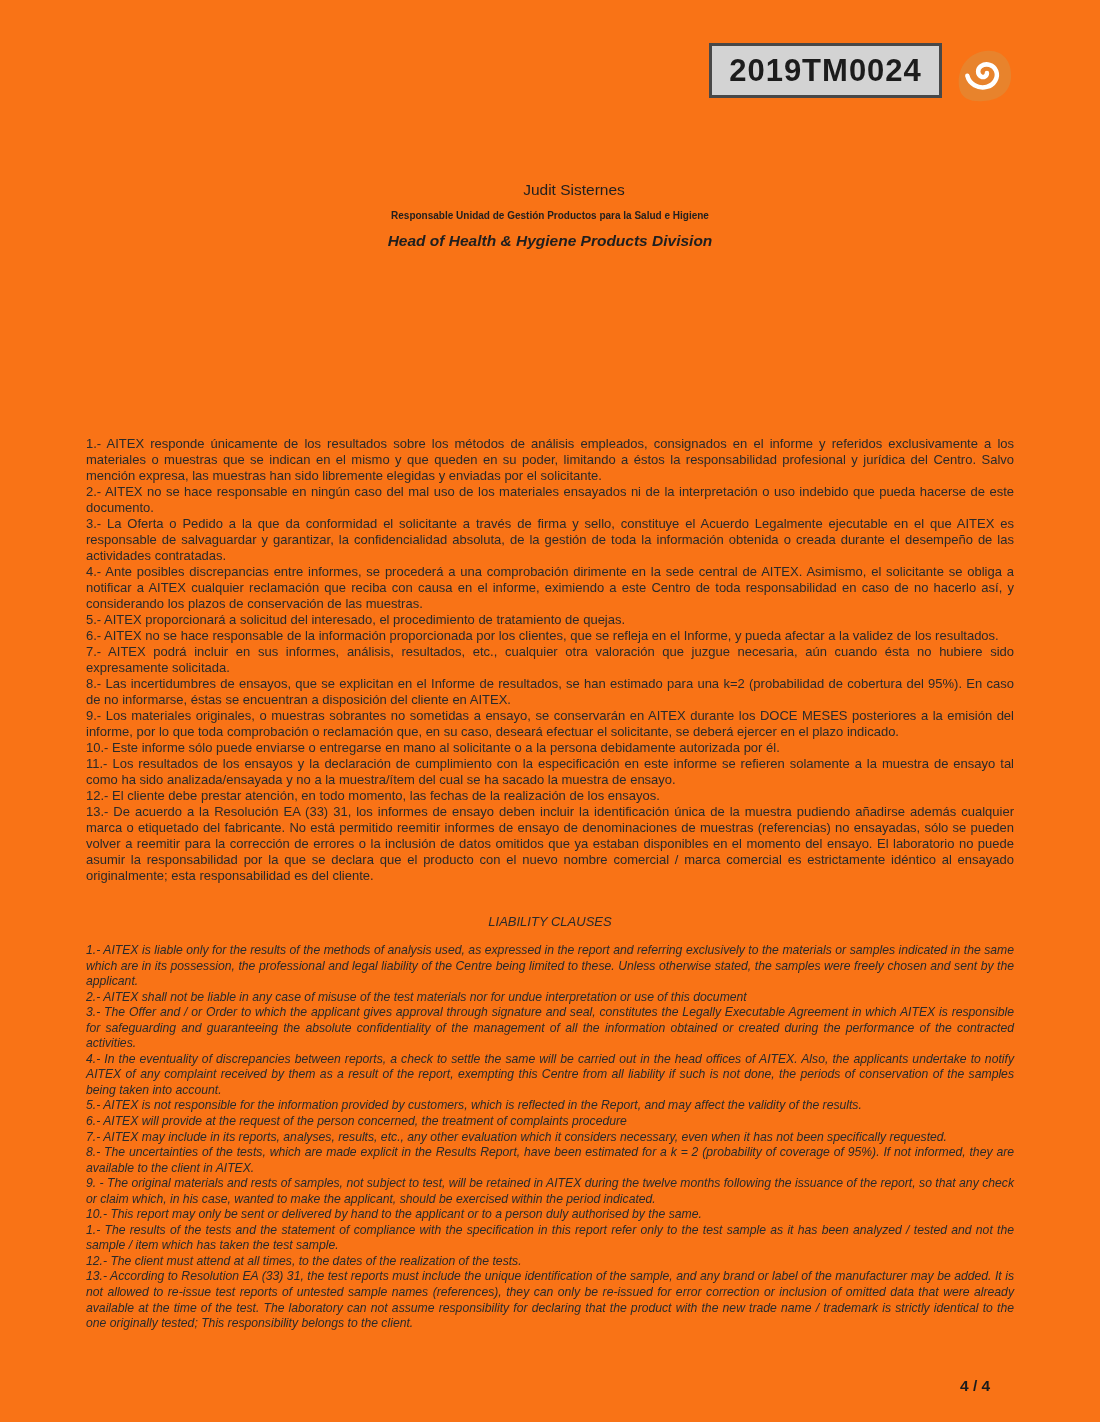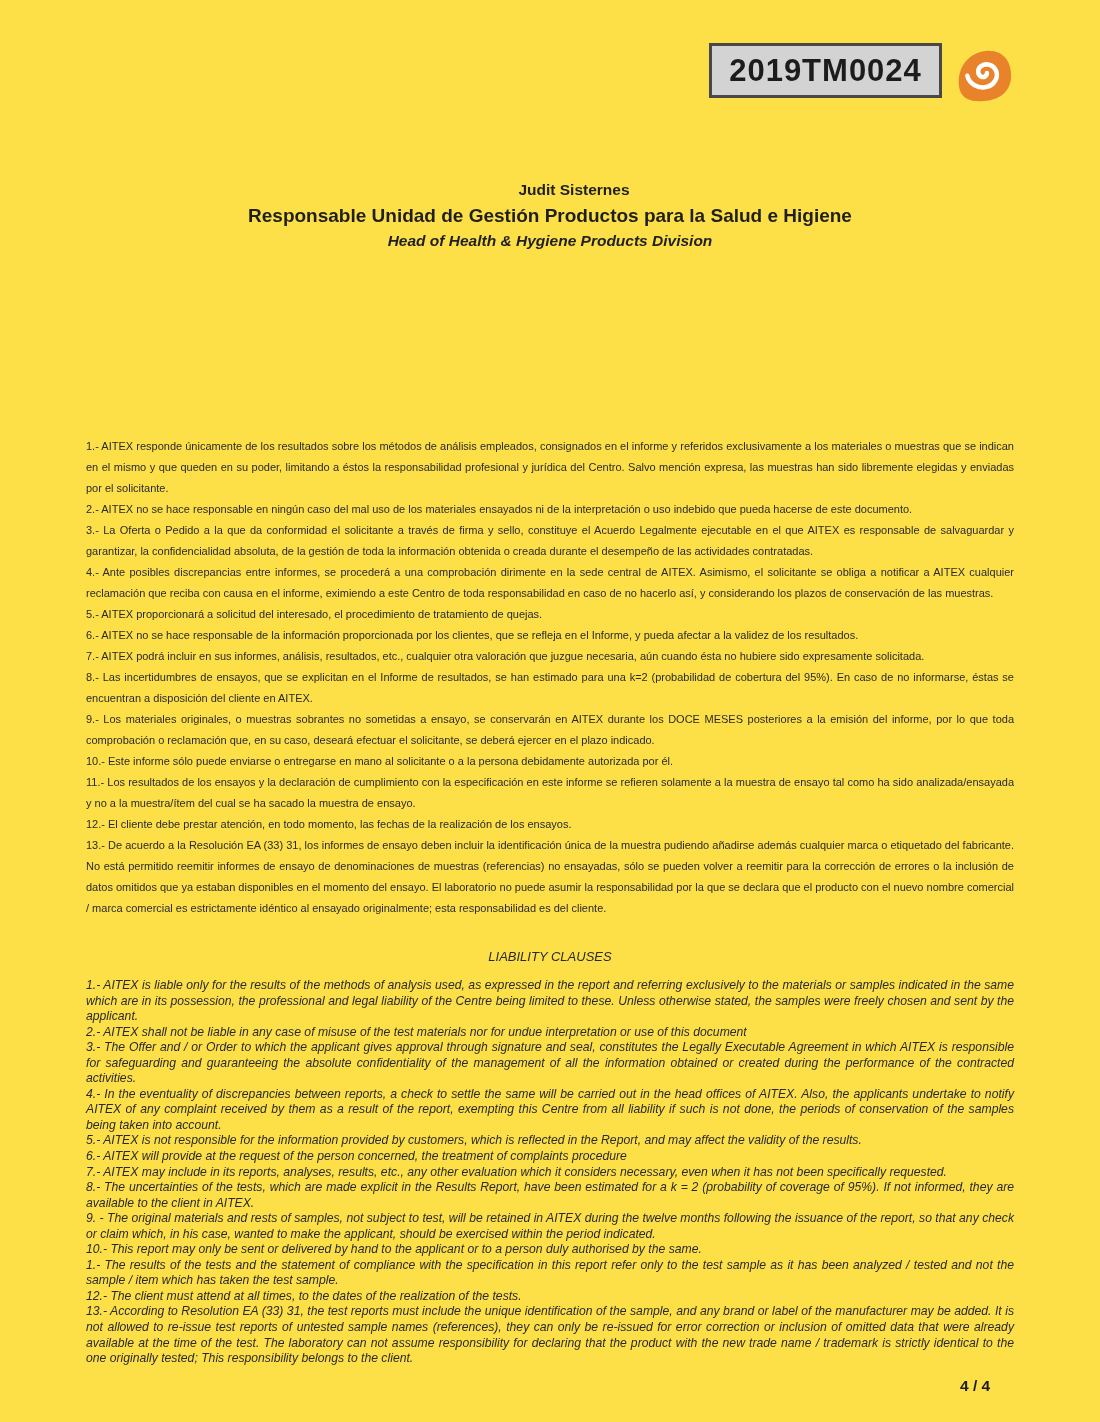--- a/index.html
+++ b/index.html
@@ -1,20 +1,20 @@
 <!DOCTYPE html>
 <html><head>
 <meta charset="utf-8">
 <style>
   html, body { margin: 0; padding: 0; background: #ffffff; }
   .page {
     position: relative;
     width: 1100px;
     height: 1422px;
-    background: #fde047;
+    background: #f97316;
     font-family: "Liberation Sans", sans-serif;
     color: #262626;
     overflow: hidden;
   }
   .stamp-box {
     position: absolute;
     left: 709px;
     top: 43px;
     width: 227px;
     height: 49px;
@@ -39,40 +39,40 @@
   }
   .sig-block {
     position: absolute;
     top: 177px;
     left: 0;
     width: 1100px;
     text-align: center;
     line-height: 25.5px;
     color: #1f1f1f;
   }
-  .sig-name   { font-size: 15.5px; font-weight: bold; padding-left: 48px; }
-  .sig-title-es { font-size: 19px; font-weight: bold; }
+  .sig-name   { font-size: 15.5px; font-weight: normal; padding-left: 48px; }
+  .sig-title-es { font-size: 10px; font-weight: bold; }
   .sig-title-en { font-size: 15.5px; font-weight: bold; font-style: italic; }
   .content {
     position: absolute;
     top: 436px;
     left: 86px;
     width: 928px;
   }
   .heading-es {
     text-align: center;
     font-size: 13.5px;
     letter-spacing: 0.3px;
     color: #2a2a2a;
     margin-bottom: 20px;
   }
   .content p { margin: 0; }
   .content p.es {
-    font-size: 11px;
-    line-height: 21px;
+    font-size: 13px;
+    line-height: 16px;
     text-align: justify;
     color: #2a2a2a;
   }
   .heading-en {
     text-align: center;
     font-style: italic;
     font-size: 13px;
     color: #2a2a2a;
     margin-top: 30px;
     margin-bottom: 14px;

